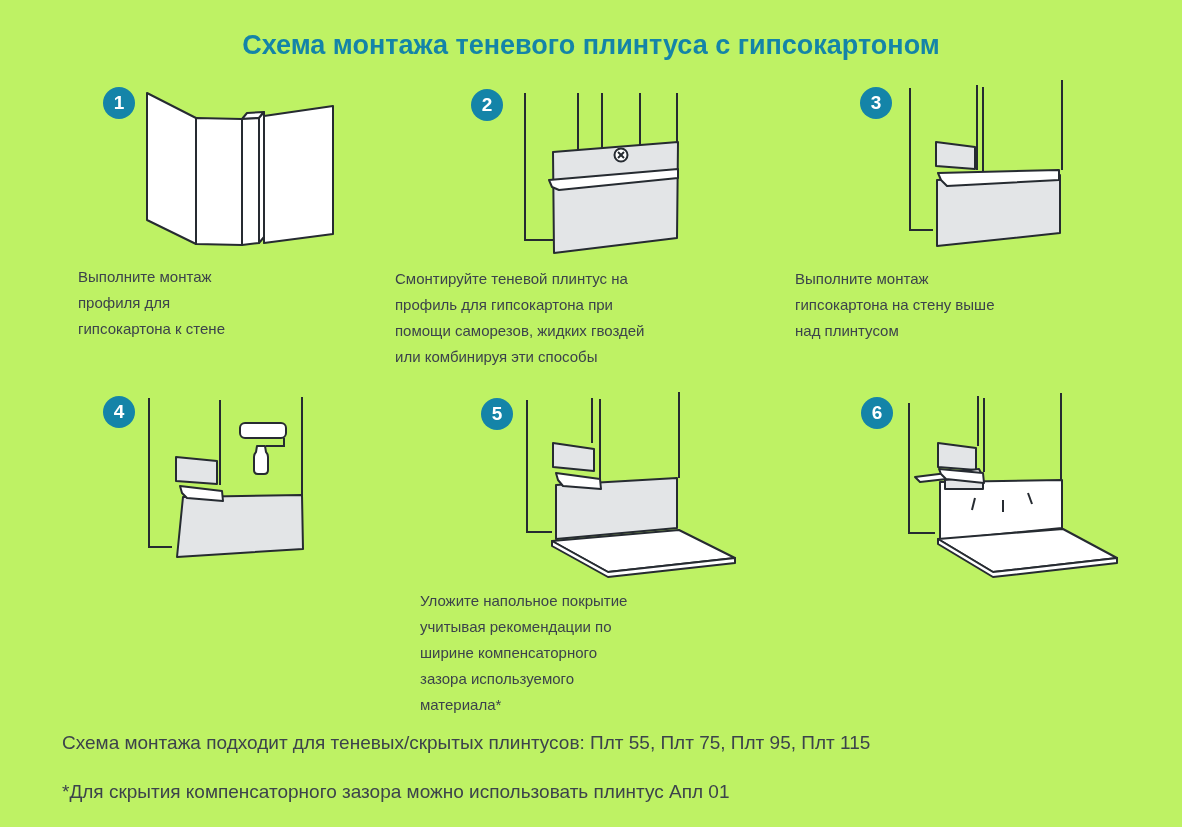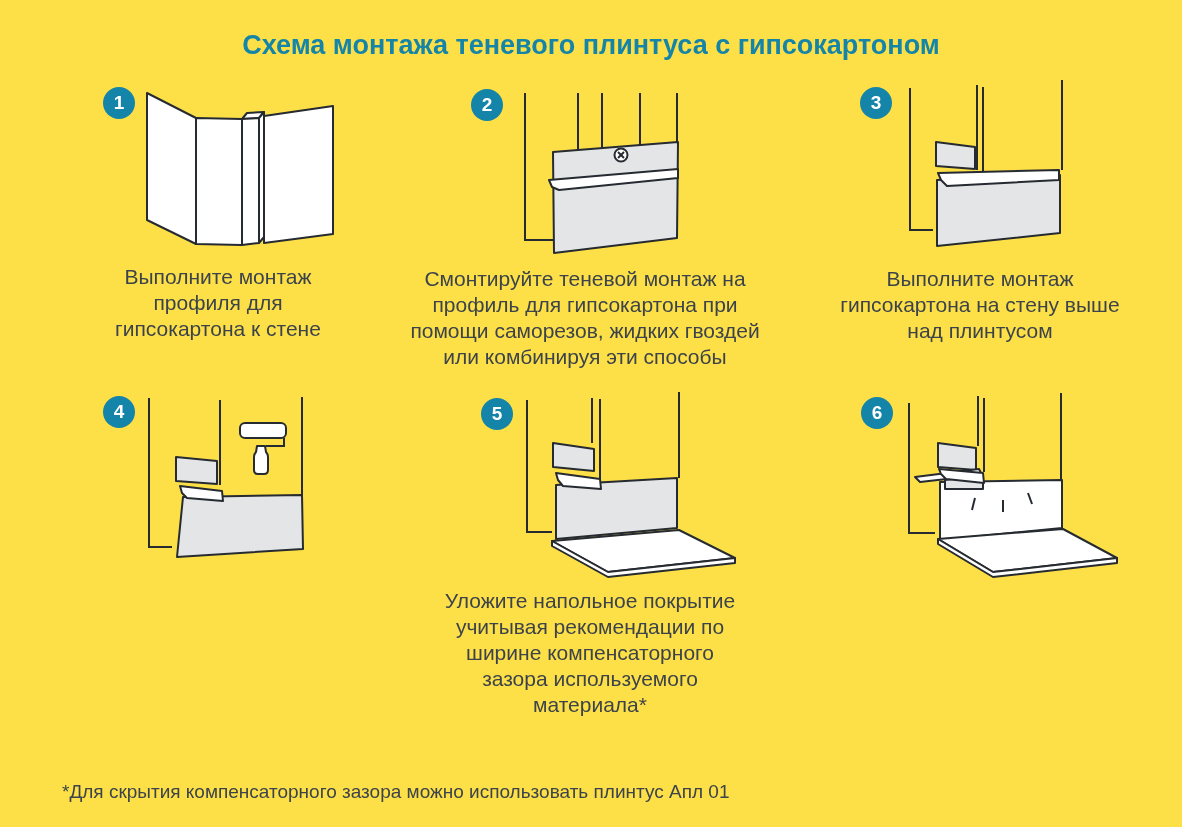--- a/index.html
+++ b/index.html
@@ -1,24 +1,24 @@
 <!DOCTYPE html>
 <html><head>
 <meta charset="utf-8">
 <style>
   html,body{margin:0;padding:0;background:#fff;}
   body{width:1182px;height:827px;position:relative;overflow:hidden;
        font-family:"Liberation Sans","DejaVu Sans",sans-serif;}
-  .stage{position:absolute;inset:0;background:#fde047;}
+  .stage{position:absolute;inset:0;background:#bef264;}
   .title{position:absolute;left:0;top:28px;width:1182px;text-align:center;
          font-size:27px;line-height:34px;font-weight:700;color:#1484A8;}
   .badge{position:absolute;width:32px;height:32px;border-radius:50%;
          background:#1484A8;color:#ffffff;font-size:19px;font-weight:700;
          display:flex;align-items:center;justify-content:center;}
-  .caption{position:absolute;text-align:center;font-size:21px;line-height:26px;
+  .caption{position:absolute;text-align:left;font-size:15px;line-height:26px;
            color:#3C434B;white-space:pre-line;}
   .footnote{position:absolute;font-size:19px;line-height:24px;color:#3C434B;white-space:pre;}
   svg.illu{position:absolute;overflow:visible;}
   svg.illu polygon, svg.illu path, svg.illu rect, svg.illu circle{
      fill:#ffffff;stroke:#262B31;stroke-width:2;stroke-linejoin:round;}
   svg.illu line, svg.illu polyline{stroke:#262B31;stroke-width:2;fill:none;}
   svg.illu .gray{fill:#E3E5E7;}
 </style>
 </head>
 <body>
@@ -109,28 +109,29 @@
       <line x1="100" y1="110" x2="100" y2="122" stroke-width="2.5"></line>
       <line x1="125" y1="103" x2="129" y2="114" stroke-width="2.5"></line>
     </g>
     <polygon points="35,149 160,139 214,168 90,182"></polygon>
     <polygon points="35,149 35,154 90,187 214,173 214,168 90,182"></polygon>
   </svg>
 
   <div class="caption" style="left:78px;top:264px;width:280px">Выполните монтаж
 профиля для
 гипсокартона к стене</div>
-  <div class="caption" style="left:395px;top:266px;width:380px">Смонтируйте теневой монтаж на
+  <div class="caption" style="left:395px;top:266px;width:380px">Смонтируйте теневой плинтус на
 профиль для гипсокартона при
 помощи саморезов, жидких гвоздей
 или комбинируя эти способы</div>
   <div class="caption" style="left:795px;top:266px;width:370px">Выполните монтаж
 гипсокартона на стену выше
 над плинтусом</div>
-  <div class="caption" style="left:408px;top:588px;width:364px">Уложите напольное покрытие
+  <div class="caption" style="left:420px;top:588px;width:364px">Уложите напольное покрытие
 учитывая рекомендации по
 ширине компенсаторного
 зазора используемого
 материала*</div>
 
+  <div class="footnote" style="left:62px;top:731px">Схема монтажа подходит для теневых/скрытых плинтусов: Плт 55, Плт 75, Плт 95, Плт 115</div>
   <div class="footnote" style="left:62px;top:780px">*Для скрытия компенсаторного зазора можно использовать плинтус Апл 01</div>
 
 </div>
 
 </body></html>

